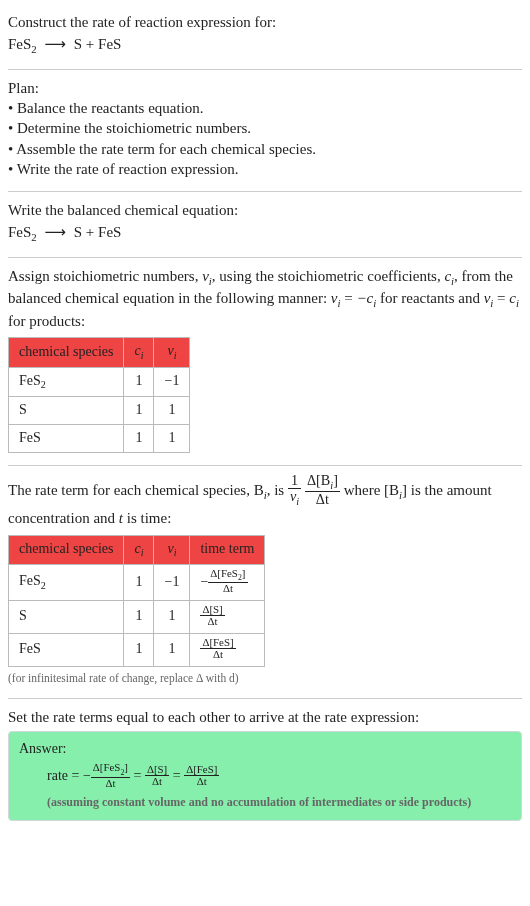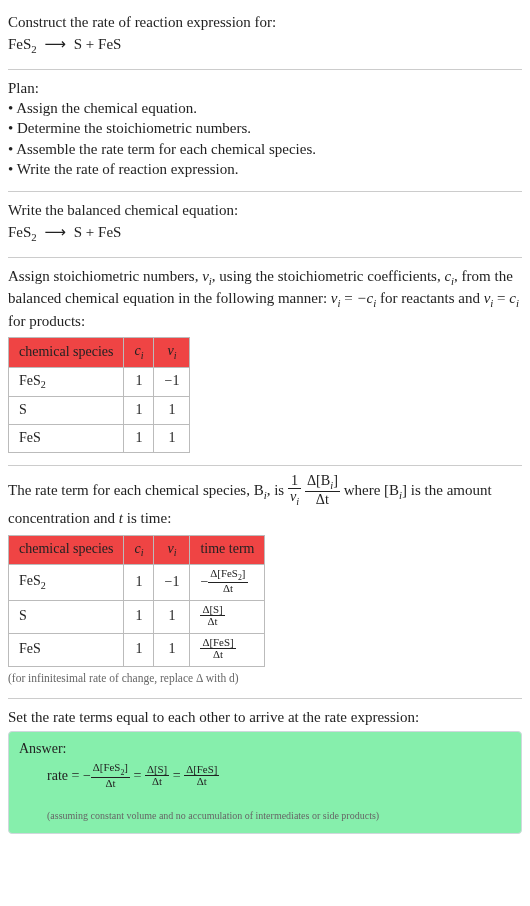--- a/index.html
+++ b/index.html
@@ -54,24 +54,25 @@
   .answer-box {
     border: 1px solid #cfd8dc;
     background: #86efac;
     border-radius: 4px;
     padding: 8px 10px 10px 10px;
     margin-top: 4px;
   }
   .answer-box .ans-label { font-size: 14px; margin-bottom: 4px; }
   .answer-box .rate-line { padding-left: 28px; font-size: 14px; white-space: nowrap; }
   .answer-box .assumption {
-    font-size: 10px;
+    font-size: 12px;
     color: #666;
     padding-left: 28px;
-    margin-top: 19px;
+    margin-top: 4px;
+    font-weight: bold;
   }
   .nu-sub { font-style: italic; }
 </style>
 </head>
 <body>
 
 <div class="section">
   <div>Construct the rate of reaction expression for:</div>
   <div class="eqline">
     <span><span>FeS</span><span class="sub">2</span></span>
@@ -80,21 +81,21 @@
     <span>+</span>
     <span>FeS</span>
   </div>
 </div>
 
 <hr class="divider">
 
 <div class="section">
   <div>Plan:</div>
   <div class="plan-list">
-    <div>• Assign the chemical equation.</div>
+    <div>• Balance the reactants equation.</div>
     <div>• Determine the stoichiometric numbers.</div>
     <div>• Assemble the rate term for each chemical species.</div>
     <div>• Write the rate of reaction expression.</div>
   </div>
 </div>
 
 <hr class="divider">
 
 <div class="section">
   <div>Write the balanced chemical equation:</div>

